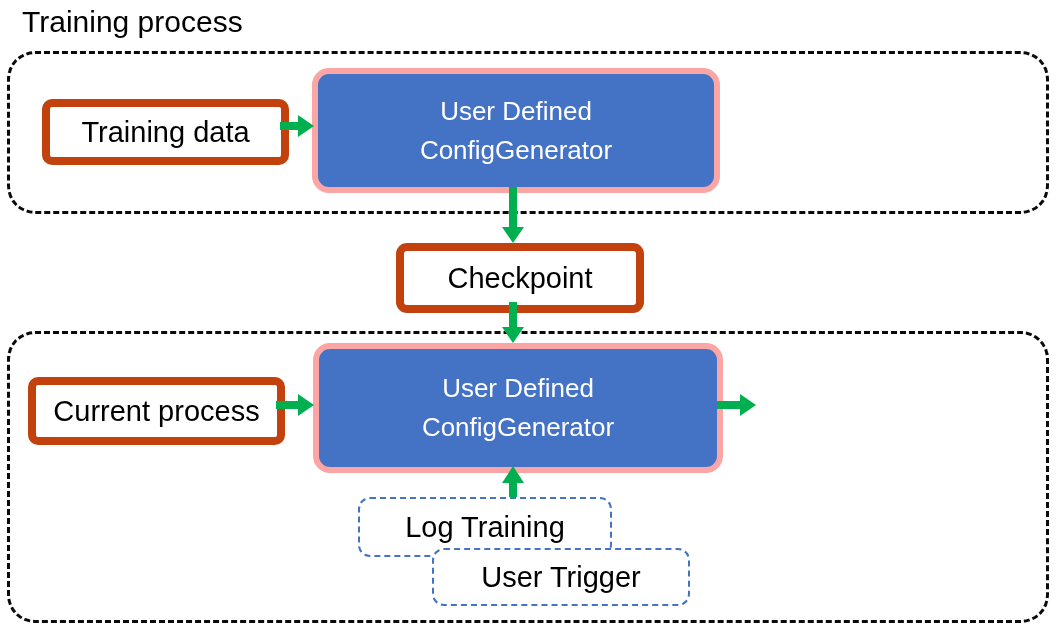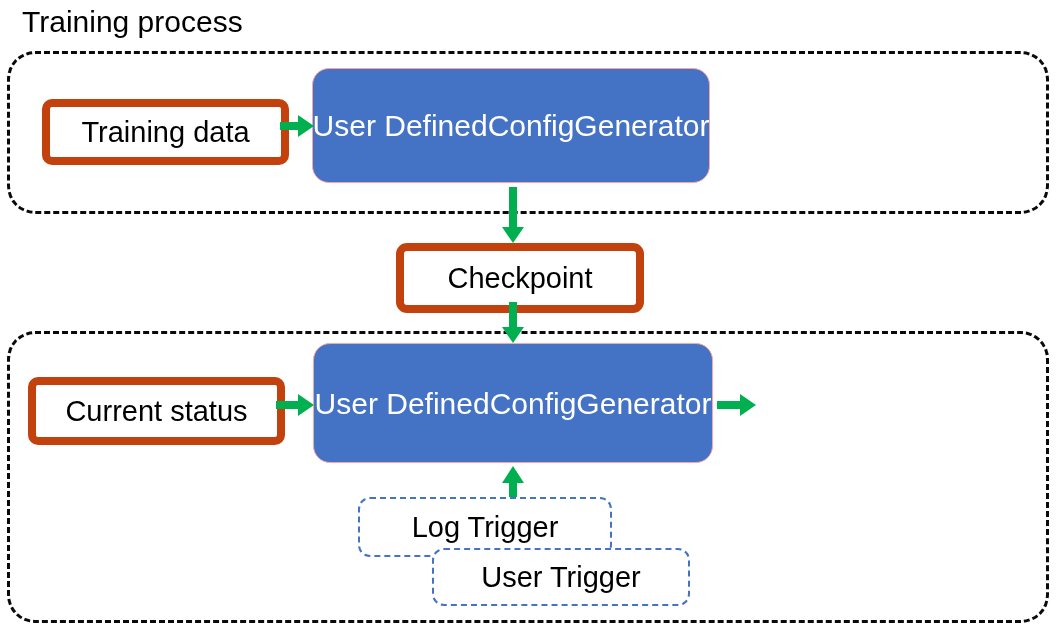--- a/index.html
+++ b/index.html
@@ -37,29 +37,29 @@
     align-items: center;
     justify-content: center;
     font-size: 29px;
     color: #000000;
     z-index: 2;
     white-space: nowrap;
   }
   .generator-box {
     position: absolute;
     background: #4472C4;
-    border: 1px solid #fca5a5;
+    border: 6px solid #fca5a5;
     border-radius: 17px;
     display: flex;
-    flex-direction: row;
+    flex-direction: column;
     align-items: center;
     justify-content: center;
     text-align: center;
     color: #ffffff;
-    font-size: 30px;
+    font-size: 26px;
     line-height: 39px;
     z-index: 2;
     white-space: nowrap;
   }
   .trigger-box {
     position: absolute;
     border: 2px dashed #4472C4;
     border-radius: 12px;
     background: #ffffff;
     display: flex;
@@ -96,29 +96,29 @@
   <div class="generator-box" style="left:312px; top:68px; width:396px; height:113px;">
     <span>User Defined</span>
     <span>ConfigGenerator</span>
   </div>
 
   <div class="io-box" style="left:396px; top:243px; width:232px; height:54px;border-radius:11px;">Checkpoint</div>
 
 
   <div class="container" style="left:7px; top:331px; width:1036px; height:286px;"></div>
 
-  <div class="io-box" style="left:28px; top:377px; width:241px; height:52px;">Current status</div>
+  <div class="io-box" style="left:28px; top:377px; width:241px; height:52px;">Current process</div>
 
   <div class="generator-box" style="left:313px; top:343px; width:398px; height:118px;">
     <span>User Defined</span>
     <span>ConfigGenerator</span>
   </div>
 
 
-  <div class="trigger-box trigger-log" style="left:358px; top:497px; width:250px; height:56px;">Log Trigger</div>
+  <div class="trigger-box trigger-log" style="left:358px; top:497px; width:250px; height:56px;">Log Training</div>
 
   <div class="trigger-box trigger-clock" style="left:432px; top:548px; width:254px; height:54px;">User Trigger</div>
 
   <svg class="arrow-layer" viewBox="0 0 1057 631">
     <g class="arrow">
       <line x1="280" y1="126" x2="299" y2="126"></line>
       <polygon points="298,115 298,137 314,126"></polygon>
     </g>
     <g class="arrow">
       <line x1="513" y1="187" x2="513" y2="228"></line>

